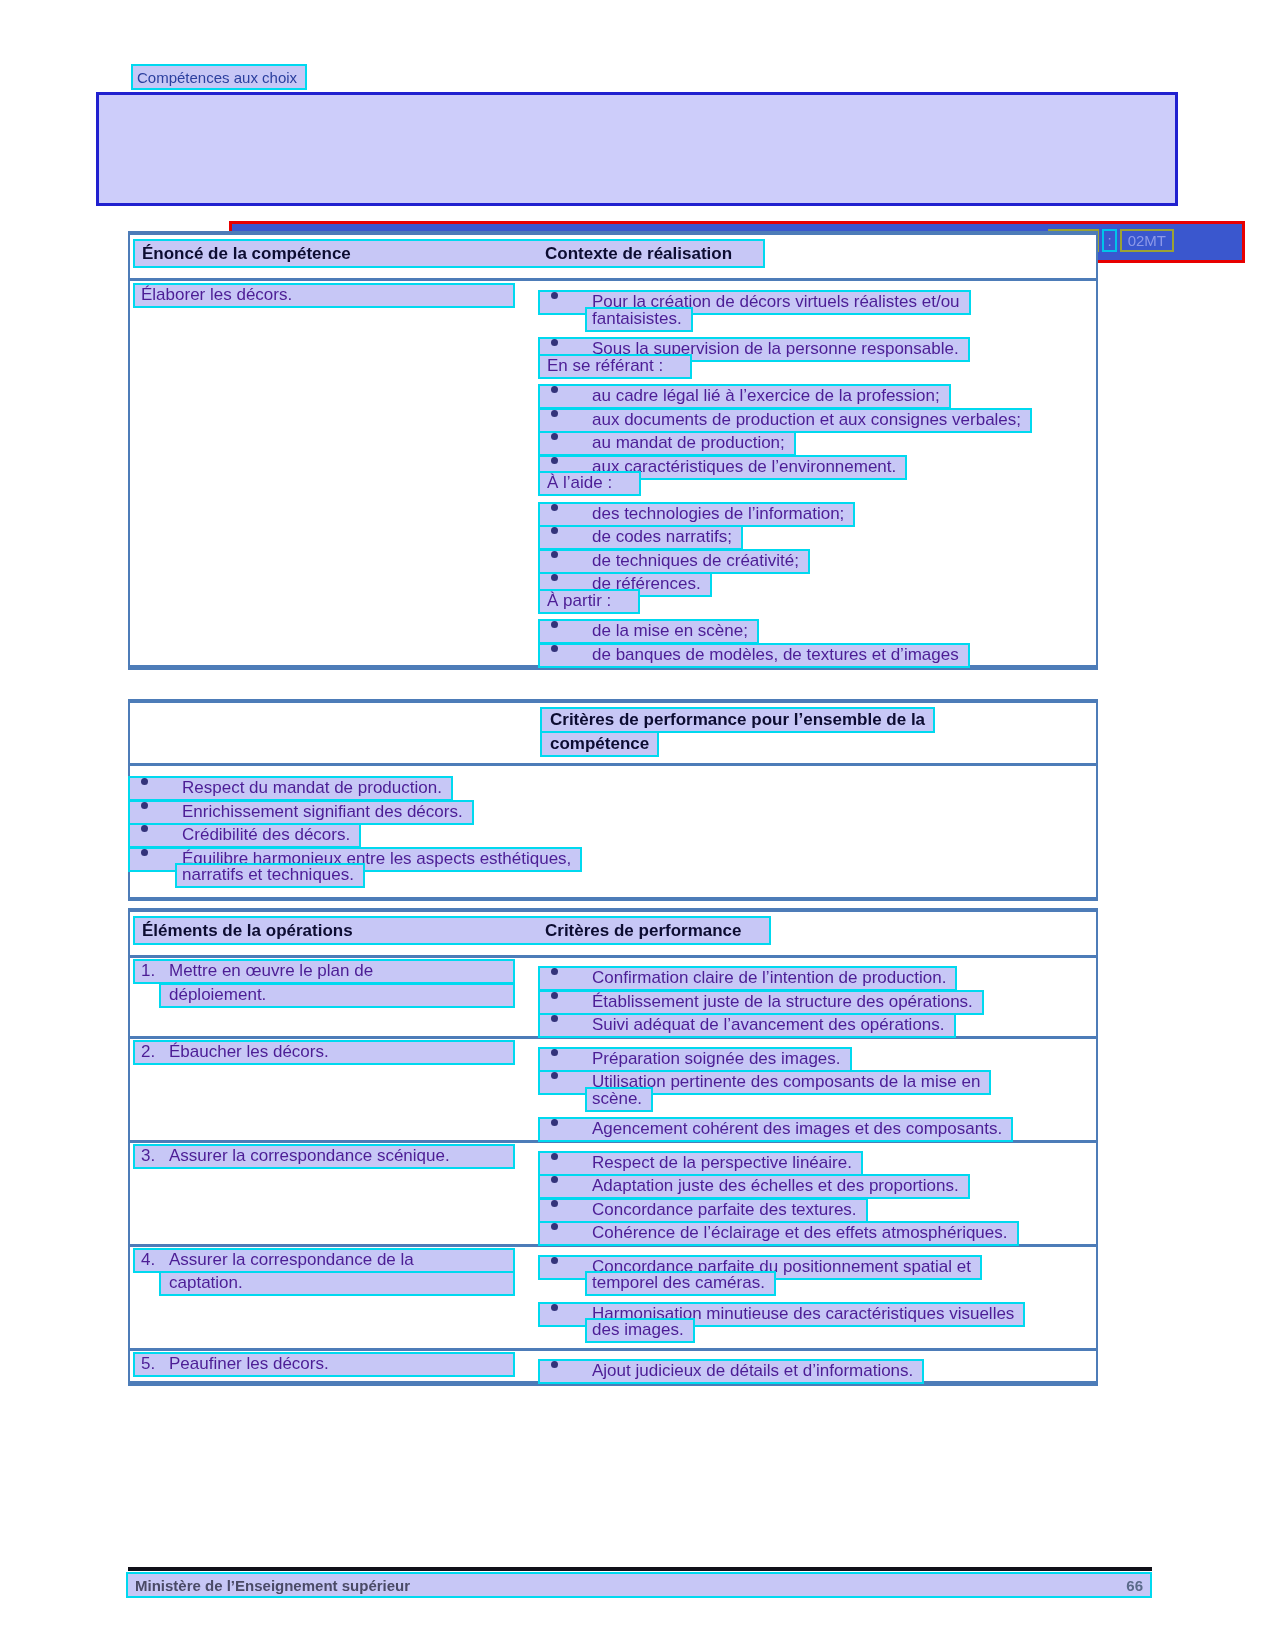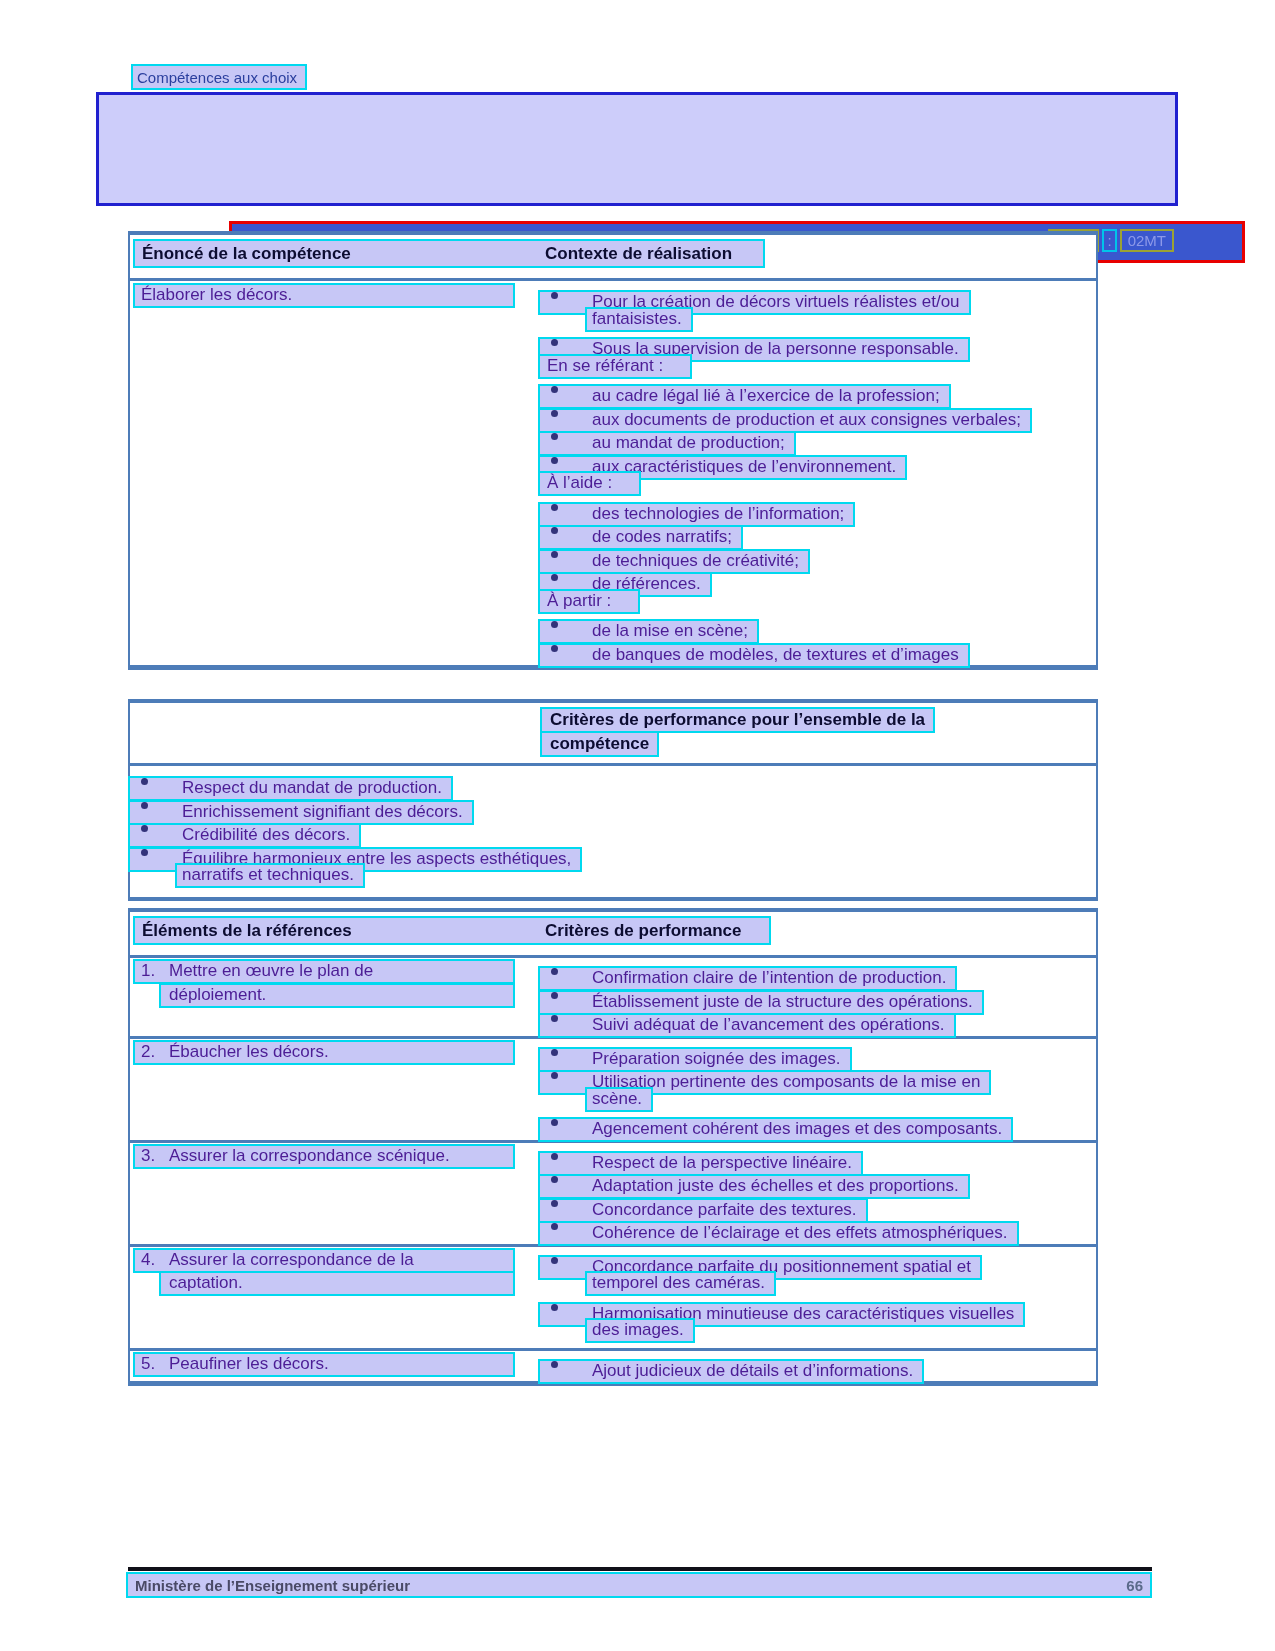--- a/index.html
+++ b/index.html
@@ -242,21 +242,21 @@
           <div class="line rline wrap"><span class="hl">
               <span class="txt">narratifs et techniques.</span>
             </span></div>
         </div>
     </div>
   </div>
 
   <div class="tbl tbl3">
     <div class="thead">
       <div class="hbar hl w3">
-        <span class="hd h-left">Éléments de la références</span>
+        <span class="hd h-left">Éléments de la opérations</span>
         <span class="hd h-right">Critères de performance</span>
       </div>
     </div>
     <div>
         <div class="t3row">
           <div class="lcol">
             <div class="line lline intro"><span class="hl">
                 <span class="num">1.</span>
                 <span class="txt">Mettre en œuvre le plan de</span>
               </span></div>

